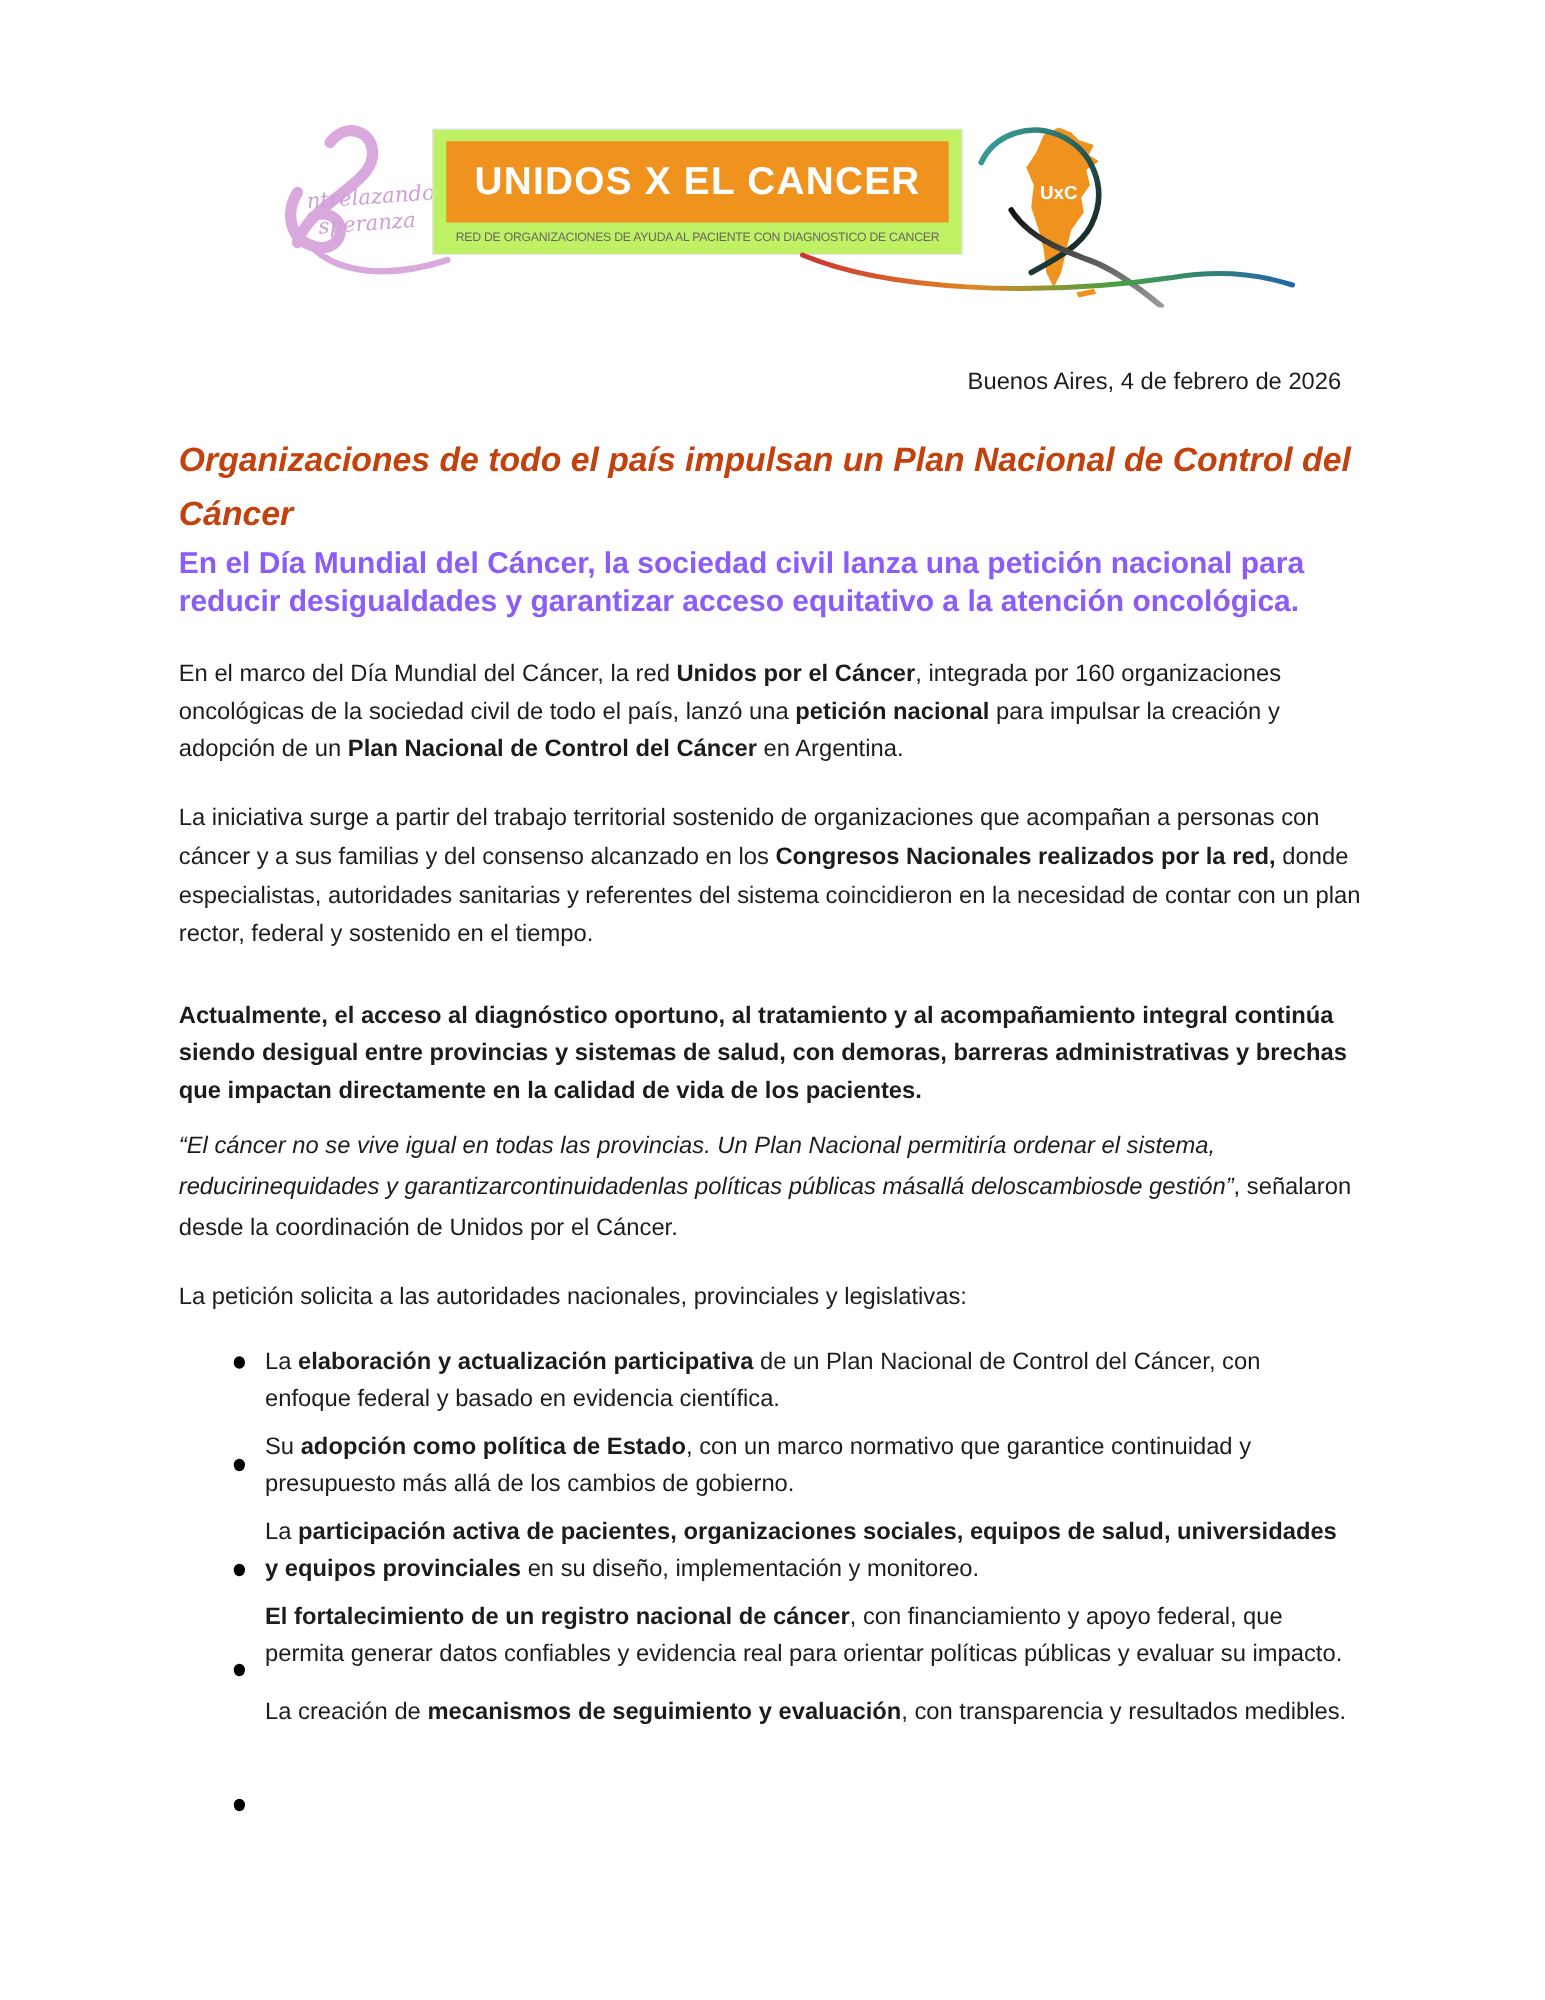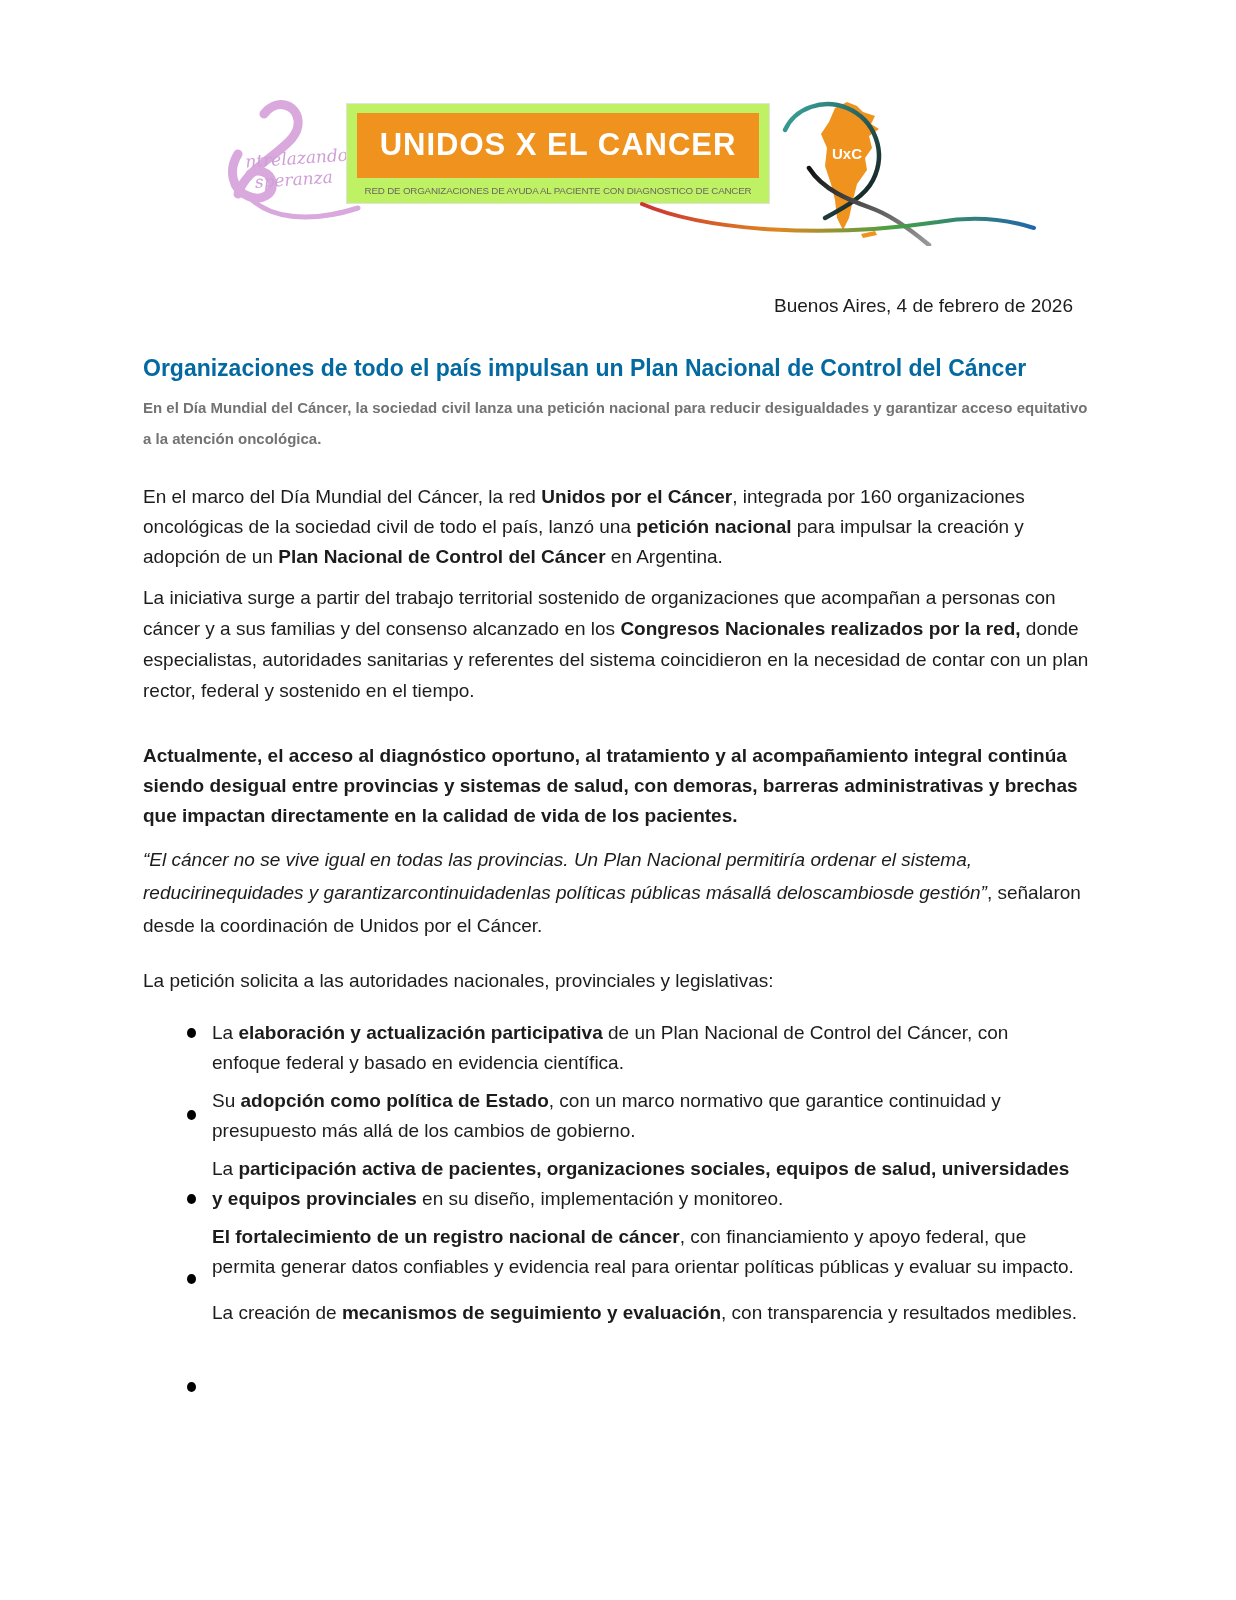--- a/index.html
+++ b/index.html
@@ -34,25 +34,25 @@
     text-align:center; font-size:9.8px; letter-spacing:-0.2px; color:#6d6660;
     padding-top:7px; white-space:nowrap;
   }
 
   .map-logo { position:absolute; left:581px; top:0; width:160px; height:150px; }
   .rainbow-svg { position:absolute; left:440px; top:98px; width:400px; height:48px; pointer-events:none; }
 
   
   .content { position:absolute; top:295px; left:143px; width:952px; }
   .date-line { text-align:right; padding-right:22px; font-size:19px; line-height:22px; }
-  .title { margin:30px 0 0 0; font-size:23px; font-weight:bold; line-height:43px; color:#0369a1; }
-  .subtitle { margin:2px 0 0 0; font-size:15px; font-weight:bold; line-height:31px; color:#737373; }
+  .title { margin:30px 0 0 0; font-size:27px; font-weight:bold; line-height:43px; color:#c2410c;font-style:italic; }
+  .subtitle { margin:2px 0 0 0; font-size:24px; font-weight:bold; line-height:31px; color:#8b5cf6; }
   .body-p { margin:0; font-size:19px; line-height:30px; }
   .p1 { margin-top:28px; }
-  .p2 { margin-top:10px; line-height:31px; }
+  .p2 { margin-top:24px; line-height:31px; }
   .p3 { margin-top:35px;font-weight:bold; }
   .quote { margin-top:12px; line-height:33px; }
   .list-intro { margin-top:24px; }
 
   .petition-list { list-style:none; margin:22px 0 0 0; padding:0; }
   .petition-list li {
     position:relative; padding-left:69px; padding-right:14px;
     font-size:19px; line-height:30px; box-sizing:border-box;
   }
   .petition-list li + li { margin-top:8px; }

